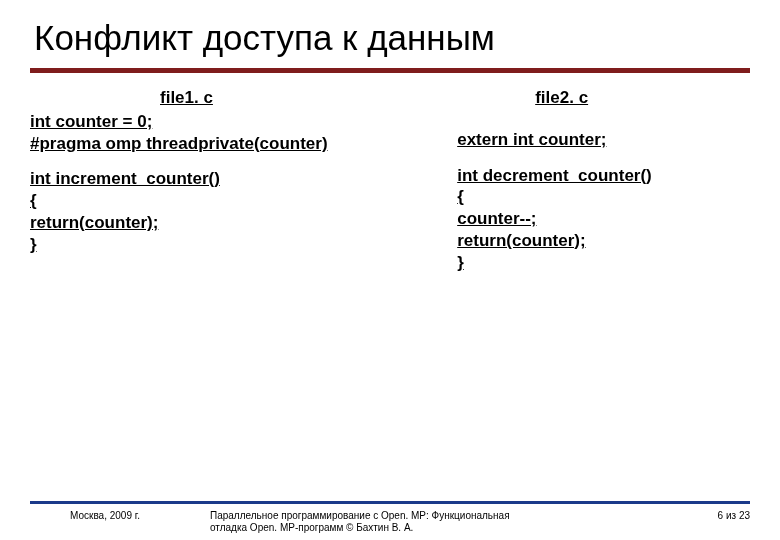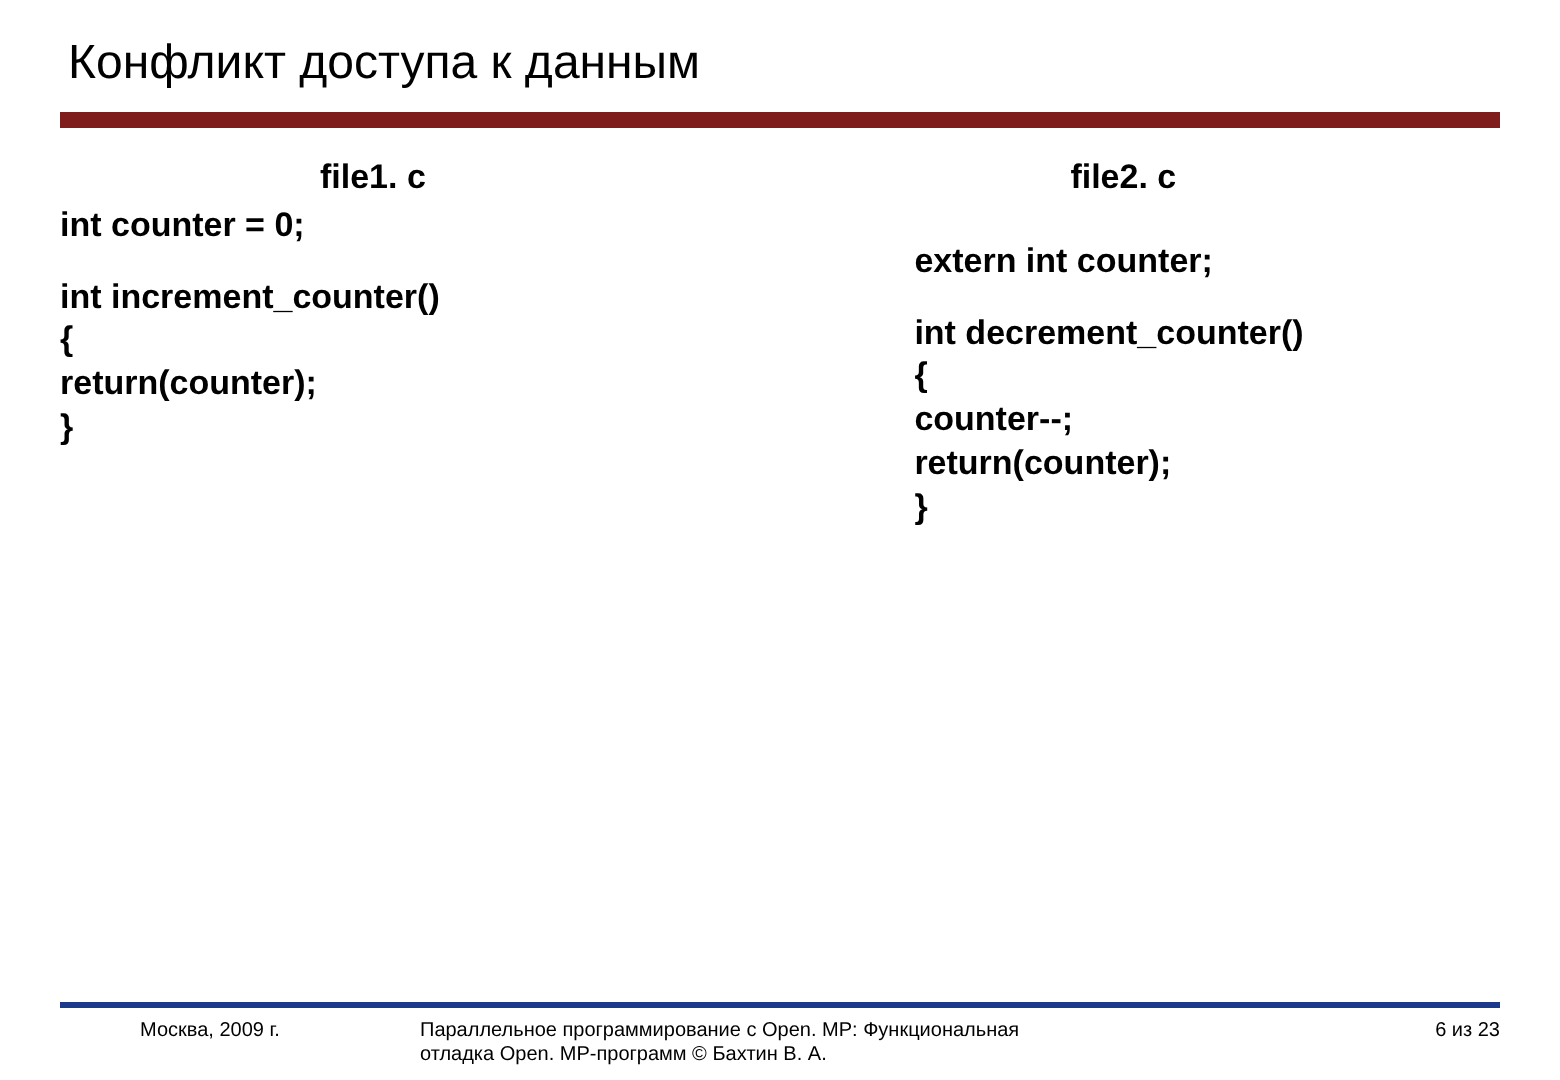--- a/index.html
+++ b/index.html
@@ -4,30 +4,31 @@
 <style>
   * { margin: 0; padding: 0; box-sizing: border-box; }
   html, body { width: 780px; height: 540px; font-family: Arial, Helvetica, sans-serif; background: #fff; color: #000; }
   .slide {
     width: 780px;
     height: 540px;
     position: relative;
     padding: 18px 30px 0 30px;
   }
   .title {
-    font-size: 24px;
+    font-size: 35px;
     font-weight: normal;
     padding-left: 4px;
     padding-bottom: 10px;
-    border-bottom: 8px solid #7f1d1d;
+    border-bottom: 5px solid #7f1d1d;
   }
   .content {
     display: flex;
     margin-top: 14px;
     gap: 24px;
+    text-decoration: underline;
   }
   .col-left {
     flex: 0 0 56%;
     font-size: 17px;
     font-weight: bold;
     line-height: 1.28;
   }
   .col-right {
     flex: 0 0 44%;
     font-size: 17px;
@@ -57,20 +58,21 @@
 <div class="slide">
 
   <div class="title">Конфликт доступа к данным</div>
 
   <div class="content">
 
     <div class="col-left">
       <div class="filehdr-left">file1. c</div>
       <div class="blk">
         <div>int counter = 0;</div>
+        <div>#pragma omp threadprivate(counter)</div>
       </div>
       <div class="blk">
         <div>int increment_counter()</div>
         <div>{</div>
         <div>return(counter);</div>
         <div>}</div>
       </div>
     </div>
 
     <div class="col-right">

